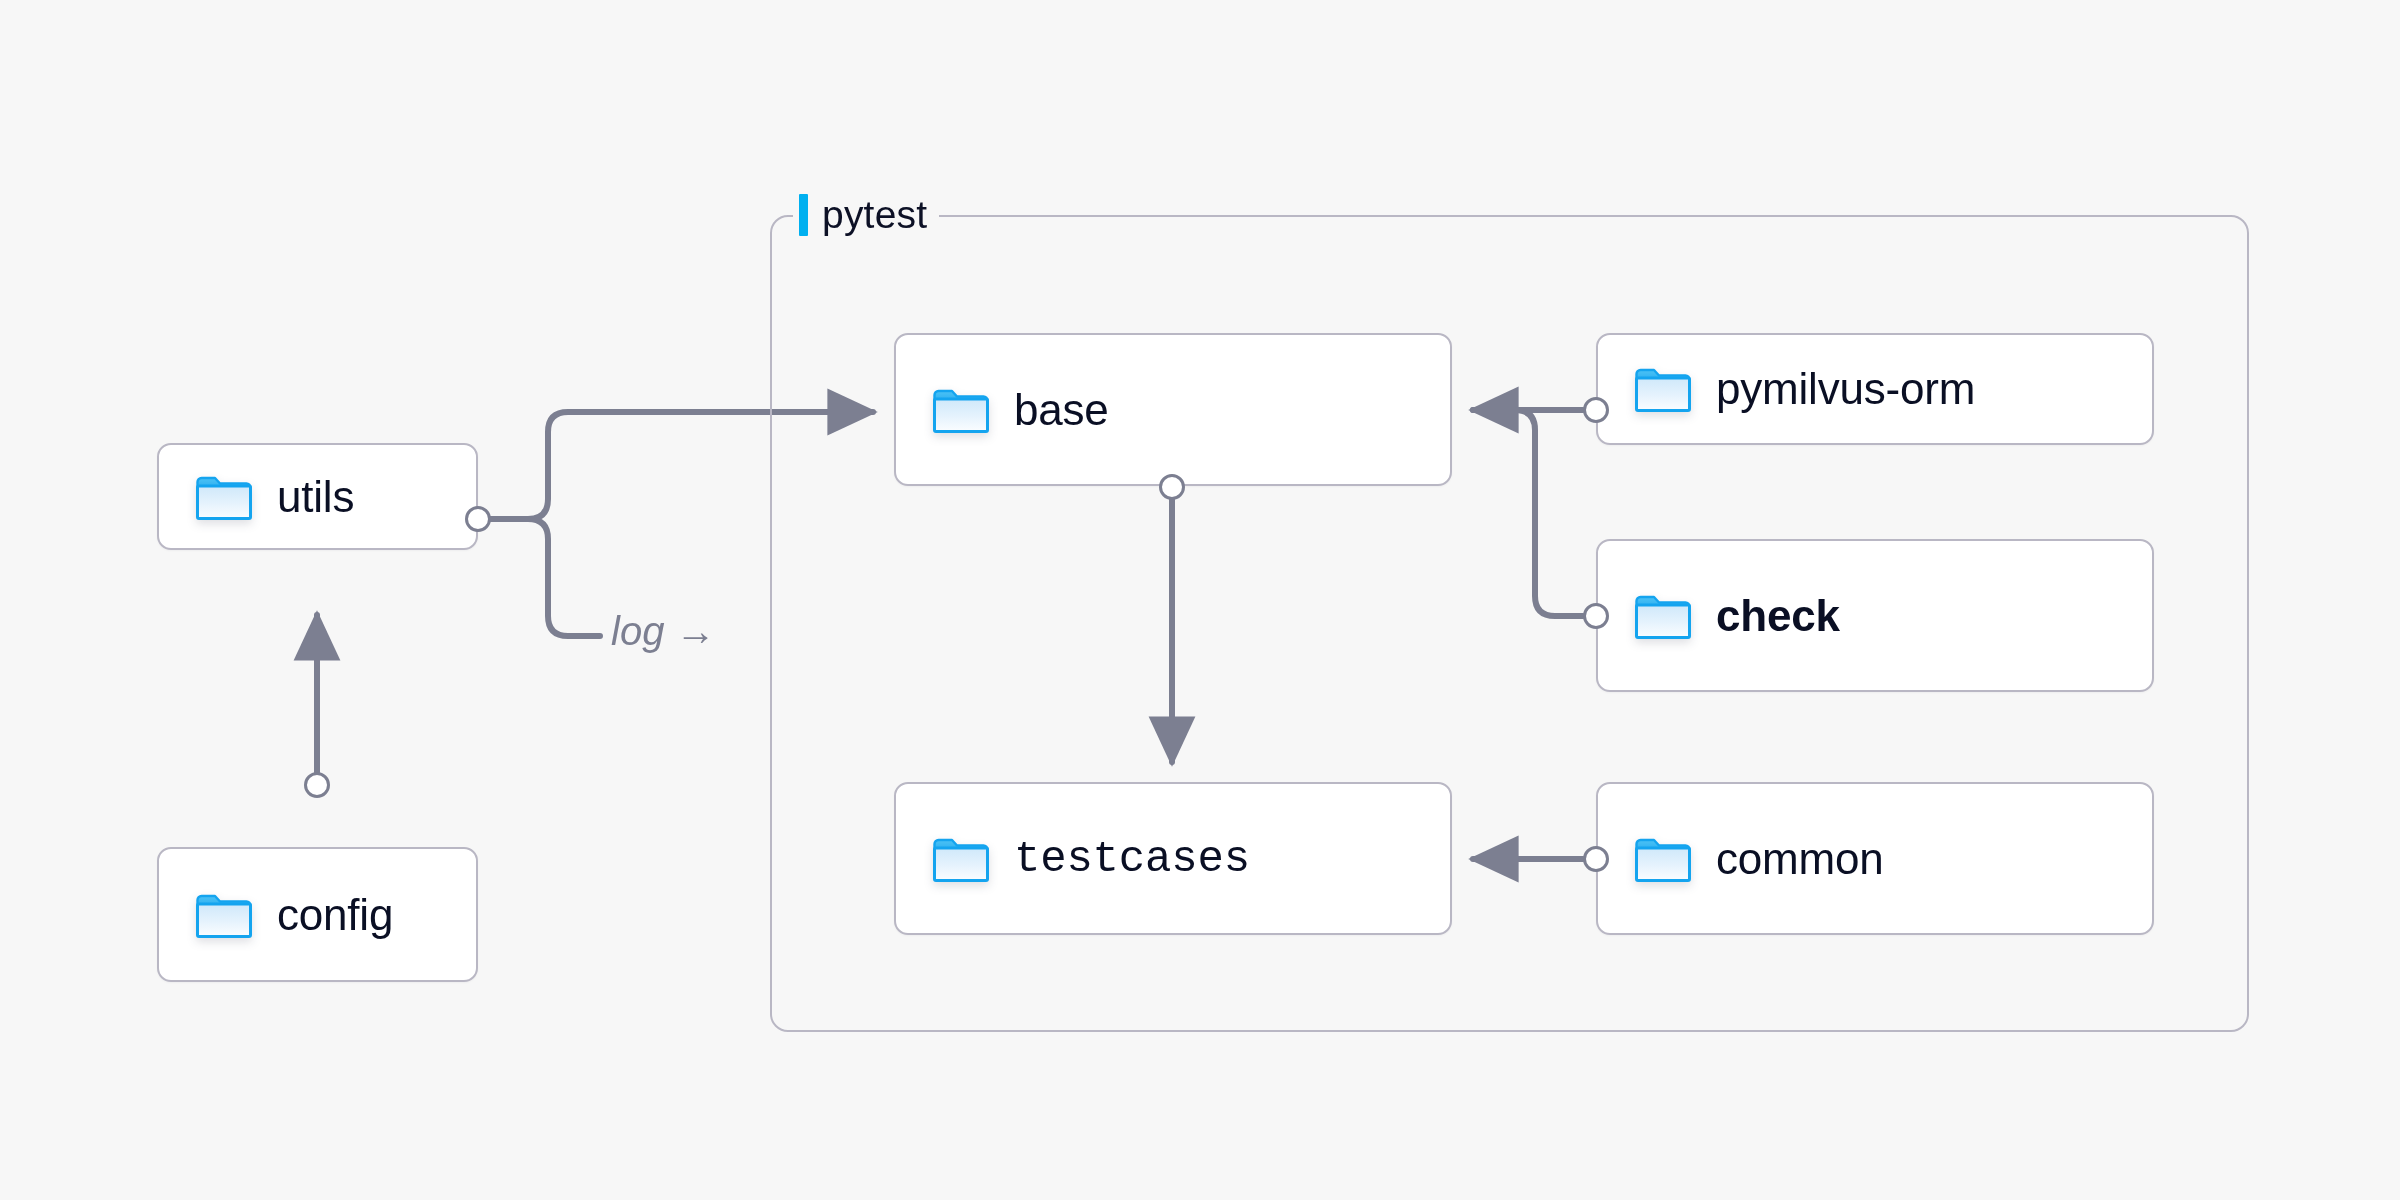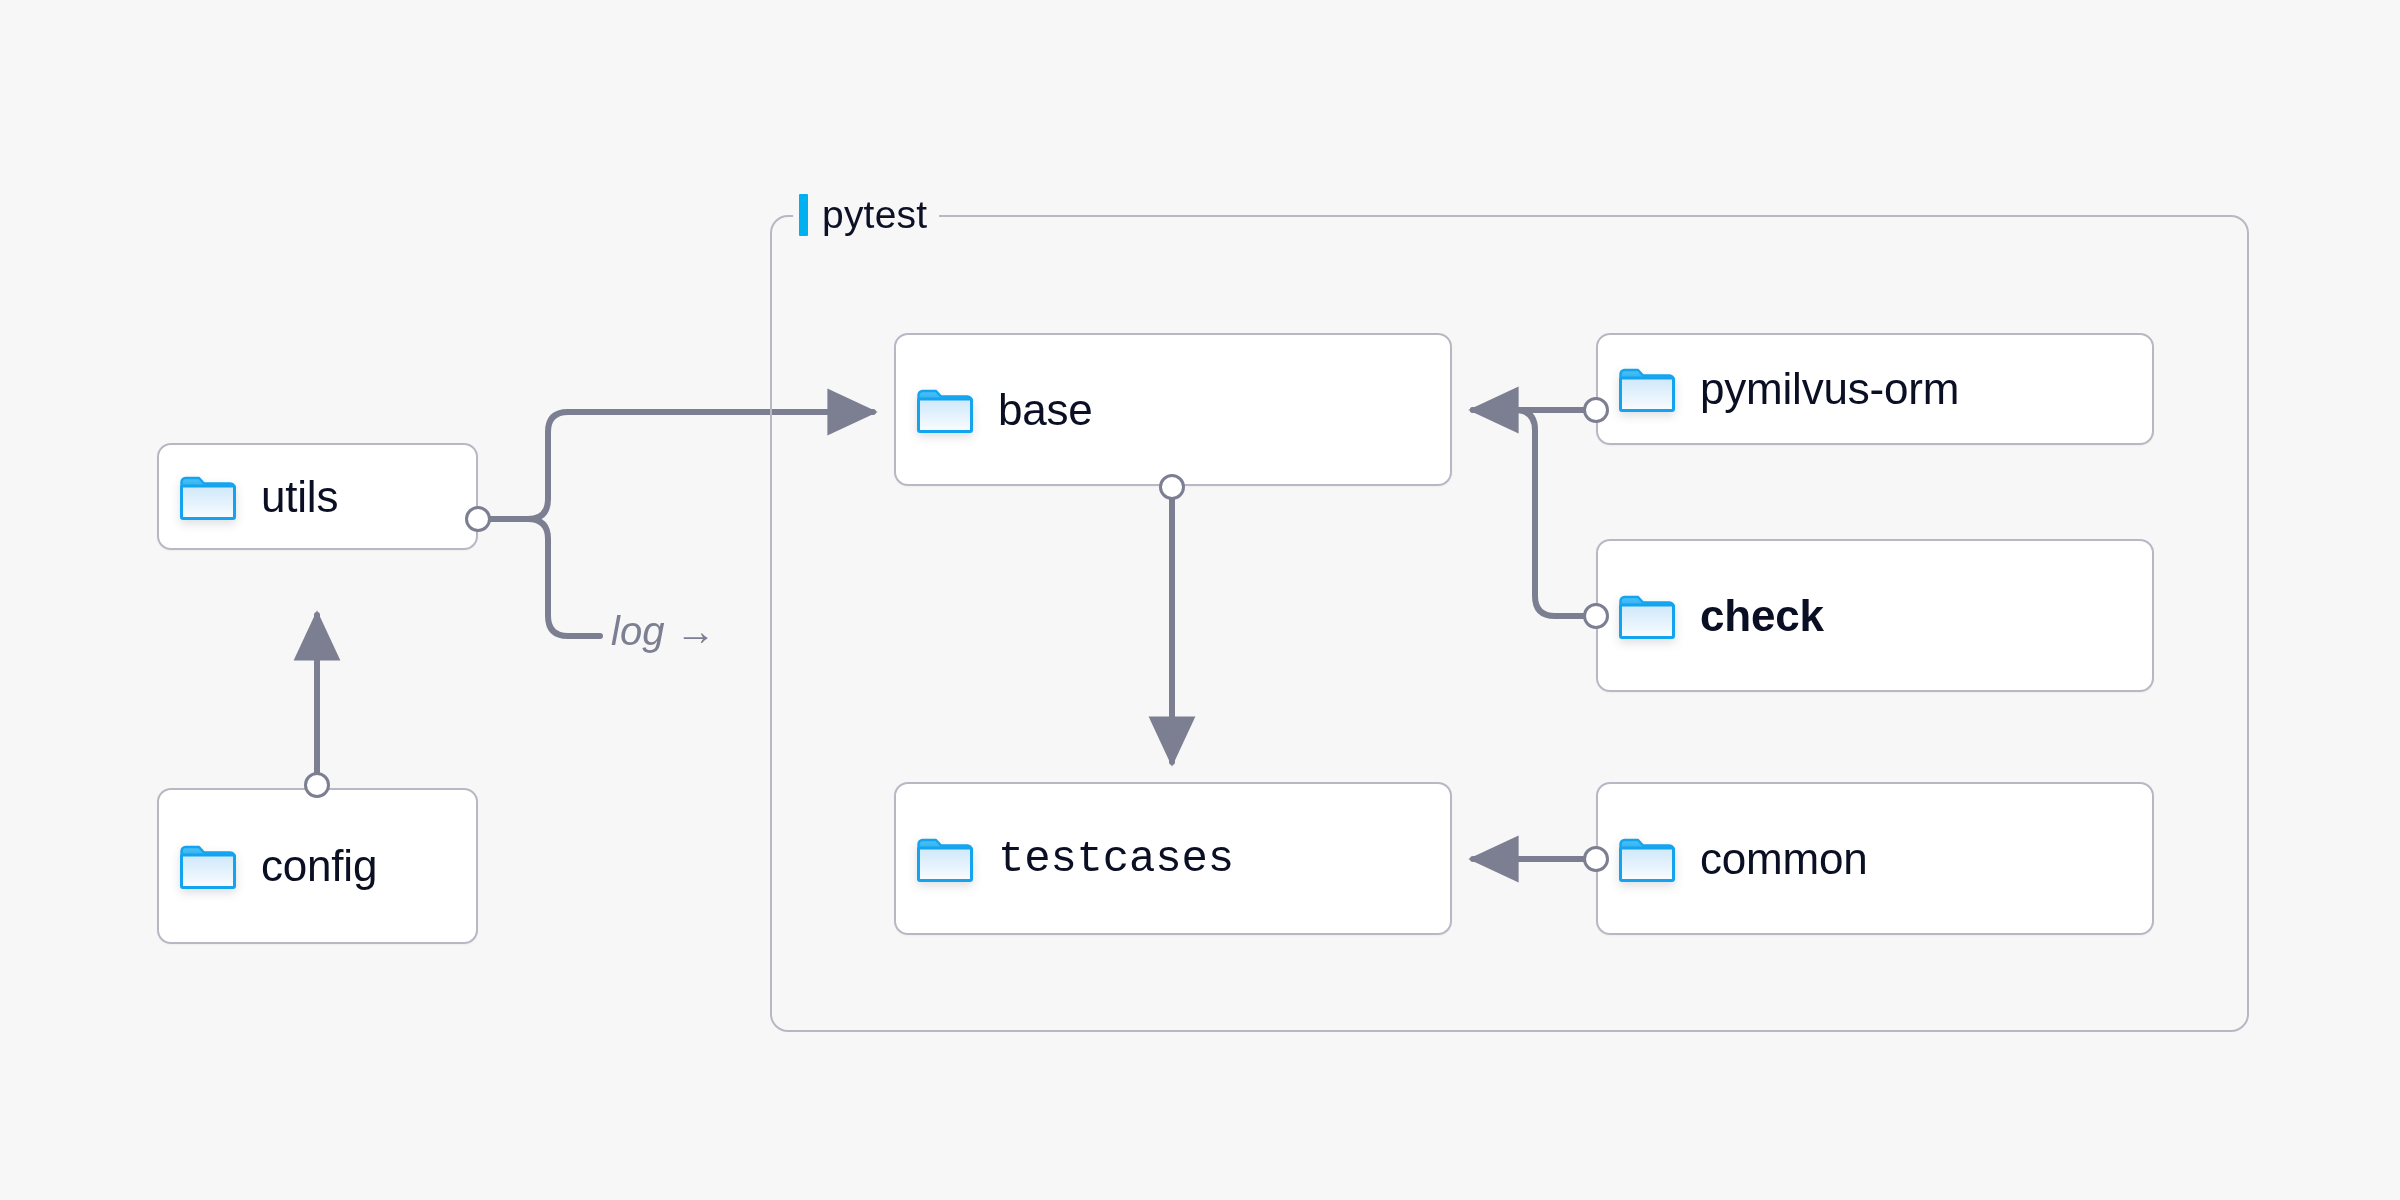--- a/index.html
+++ b/index.html
@@ -71,21 +71,21 @@
     border: 2px solid #b9b7c4;
     border-radius: 14px;
     display: flex;
     align-items: center;
     box-shadow: 0 1px 2px rgba(17, 20, 40, 0.04);
   }
   .node-inner {
     display: flex;
     align-items: center;
     gap: 24px;
-    padding-left: 20px;
+    padding-left: 36px;
   }
   .node-label {
     font-size: 44px;
     color: #0a0f24;
     letter-spacing: -0.2px;
     white-space: nowrap;
   }
 
   
   .folder-icon {
@@ -167,21 +167,21 @@
   <div id="nodes-root">
       <div class="node" style="left: 157px; top: 443px; width: 321px; height: 107px;">
         <div class="node-inner">
           <svg class="folder-icon" viewBox="0 0 58 48">
             <path d="M2.5 9 A4 4 0 0 1 6.5 5 L20 5 L25 10.5 L51.5 10.5 A4 4 0 0 1 55.5 14.5 L55.5 18 L2.5 18 Z" fill="url(#folderTabGrad)" stroke="#14a4ef" stroke-width="2.4" stroke-linejoin="round"></path>
             <rect x="2.5" y="13" width="53" height="32.5" rx="1.5" fill="url(#folderGrad)" stroke="#14a4ef" stroke-width="3"></rect>
           </svg>
           <span class="node-label">utils</span>
         </div>
       </div>
-      <div class="node" style="left: 157px; top: 788px; width: 321px; height: 156px;">
+      <div class="node" style="left: 157px; top: 847px; width: 321px; height: 135px;">
         <div class="node-inner">
           <svg class="folder-icon" viewBox="0 0 58 48">
             <path d="M2.5 9 A4 4 0 0 1 6.5 5 L20 5 L25 10.5 L51.5 10.5 A4 4 0 0 1 55.5 14.5 L55.5 18 L2.5 18 Z" fill="url(#folderTabGrad)" stroke="#14a4ef" stroke-width="2.4" stroke-linejoin="round"></path>
             <rect x="2.5" y="13" width="53" height="32.5" rx="1.5" fill="url(#folderGrad)" stroke="#14a4ef" stroke-width="3"></rect>
           </svg>
           <span class="node-label">config</span>
         </div>
       </div>
       <div class="node" style="left: 894px; top: 333px; width: 558px; height: 153px;">
         <div class="node-inner">

